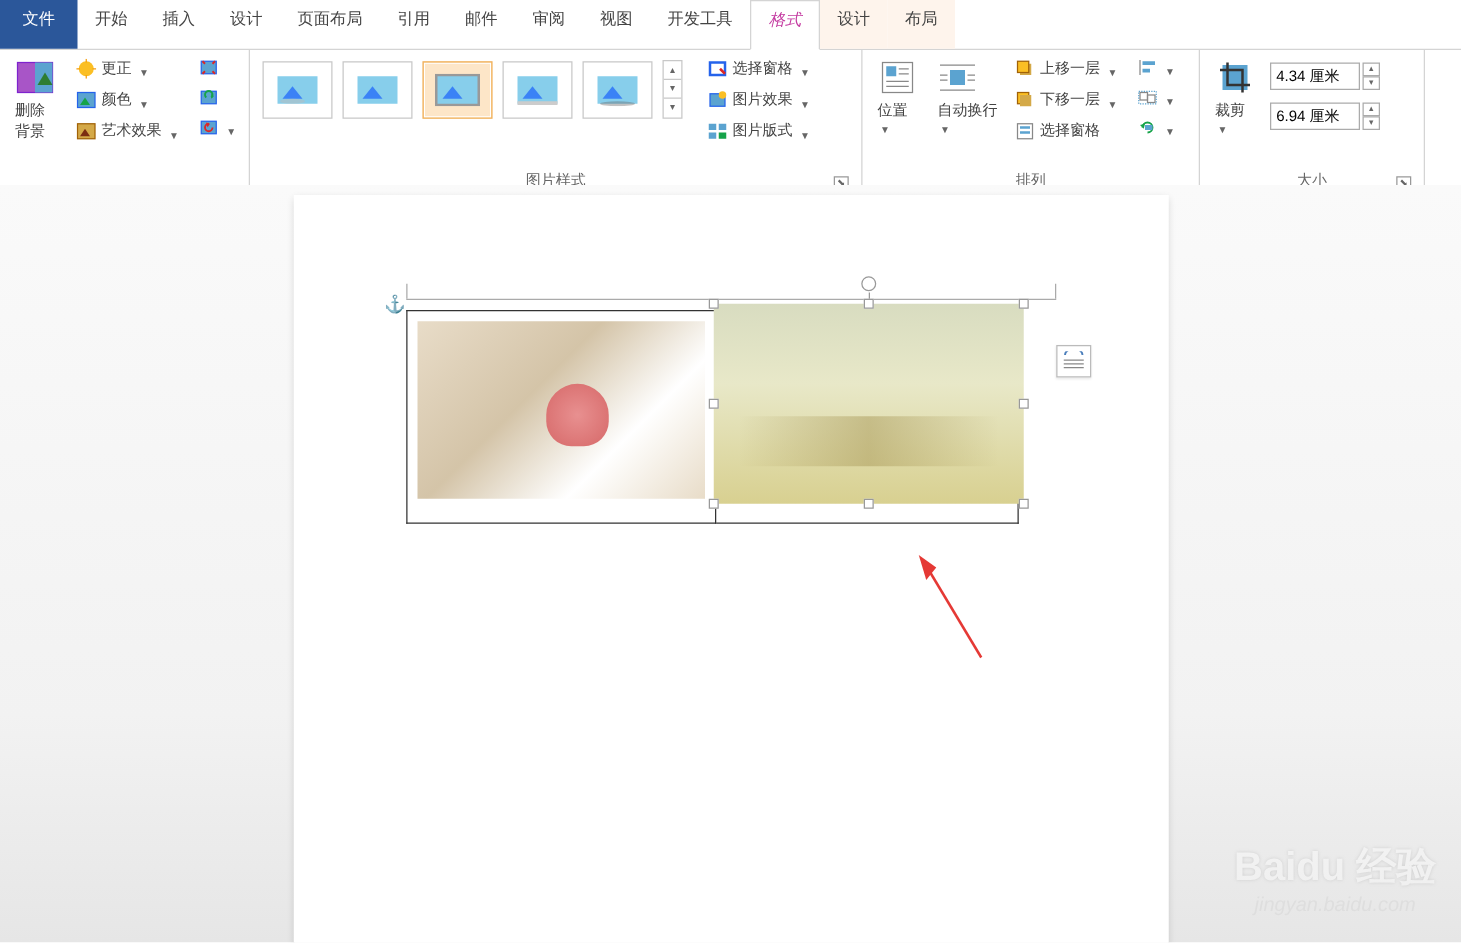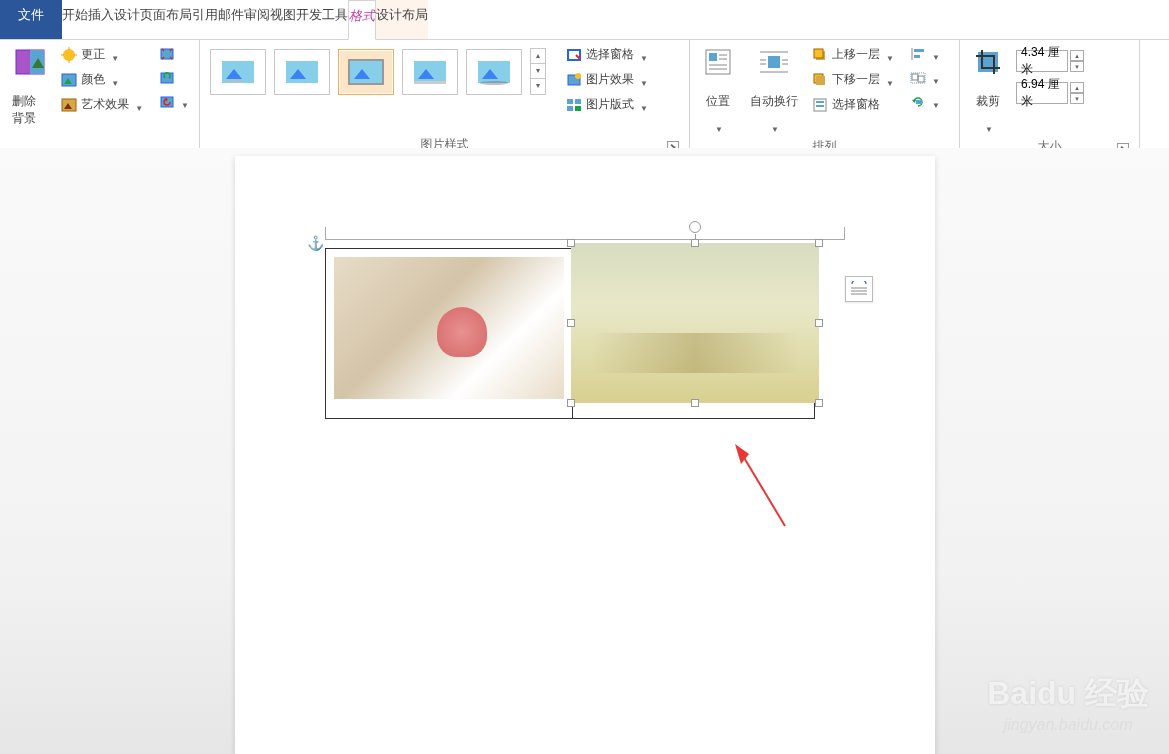--- a/index.html
+++ b/index.html
@@ -1,52 +1,52 @@
 <!DOCTYPE html>
 <html><head>
   <meta charset="utf-8">
   <style>
     * { margin: 0; padding: 0; box-sizing: border-box; font-family: "Microsoft YaHei", sans-serif; }
     body { width: 1169px; height: 754px; background: #fff; overflow: hidden; position: relative; }
     
     
     .tabs { display: flex; height: 40px; background: #fff; border-bottom: 1px solid #d4d4d4; font-size: 13px; }
-    .tab { padding: 6px 0; cursor: pointer; color: #444; }
+    .tab { padding: 6px 14px; cursor: pointer; color: #444; }
     .tab-file { background: #2b579a; color: #fff; padding: 6px 18px; }
     .tab-active { border: 1px solid #d4d4d4; border-bottom: 1px solid #fff; color: #c43ba1; background: #fff; margin-bottom: -1px; font-style: italic; }
     .tab-contextual { background: #fef4ec; }
     
     
     .ribbon { display: flex; height: 118px; border-bottom: 1px solid #d4d4d4; background: #fff; }
     .group { display: flex; flex-direction: column; border-right: 1px solid #d4d4d4; padding: 4px 6px 0; position: relative; }
     .group-content { flex: 1; display: flex; align-items: flex-start; gap: 4px; }
     .group-label { text-align: center; font-size: 12px; color: #666; padding: 2px 0 4px; position: relative; }
     .dlg-launcher { position: absolute; right: 4px; bottom: 4px; width: 12px; height: 12px; border: 1px solid #999; font-size: 8px; line-height: 10px; text-align: center; color: #666; }
     
-    .big-btn { display: flex; flex-direction: column; align-items: center; gap: 15px; padding: 2px 6px; font-size: 12px; color: #444; cursor: pointer; }
+    .big-btn { display: flex; flex-direction: column; gap: 2px; padding: 2px 6px; font-size: 12px; color: #444; cursor: pointer; }
     .big-btn .ic { width: 32px; height: 32px; display: flex; align-items: center; justify-content: center; }
     
     .small-row { display: flex; align-items: flex-end; gap: 4px; padding: 2px 4px; font-size: 12px; color: #444; cursor: pointer; white-space: nowrap; }
     .small-row .ic { width: 16px; height: 16px; display: inline-flex; }
     .drop-arr { font-size: 8px; color: #666; margin-left: 2px; }
     
     .vstack { display: flex; flex-direction: column; gap: 4px; }
     
     
     .gallery { display: flex; align-items: center; gap: 8px; padding: 4px; }
     .style-thumb { width: 56px; height: 46px; border: 1px solid #c8c8c8; background: #fff; display: flex; align-items: center; justify-content: center; cursor: pointer; }
     .style-thumb.sel { border: 1px solid #f0b05a; background: #fde6c8; box-shadow: inset 0 0 0 1px #fff; }
     .style-thumb svg { width: 36px; height: 26px; }
     .gallery-scroll { display: flex; flex-direction: column; border: 1px solid #c8c8c8; }
     .gallery-scroll div { width: 14px; height: 15px; border-bottom: 1px solid #c8c8c8; font-size: 8px; text-align: center; line-height: 14px; color: #666; cursor: pointer; }
     .gallery-scroll div:last-child { border-bottom: none; }
     
     
     .size-input { display: flex; align-items: center; gap: 2px; }
-    .size-input .field { width: 52px; height: 22px; border: 1px solid #ababab; font-size: 12px; display: flex; align-items: center; padding: 0 4px; }
+    .size-input .field { width: 72px; height: 22px; border: 1px solid #ababab; font-size: 12px; display: flex; align-items: center; padding: 0 4px; }
     .spin { display: flex; flex-direction: column; }
     .spin div { width: 14px; height: 11px; border: 1px solid #ababab; font-size: 7px; text-align: center; line-height: 9px; color: #666; cursor: pointer; }
     
     
     .doc-area { position: absolute; top: 148px; left: 0; right: 0; bottom: 0; background: linear-gradient(to bottom, #fafafa 0%, #f2f2f2 70%, #e6e6e6 100%); display: flex; justify-content: center; }
     .page { width: 700px; height: 600px; background: #fff; box-shadow: 0 2px 6px rgba(0,0,0,0.15); margin-top: 8px; position: relative; }
     
     
     .ruler-top { position: absolute; top: 72px; left: 90px; width: 520px; height: 12px; border-bottom: 1px solid #aaa; }
     .ruler-top::before, .ruler-top::after { content: ''; position: absolute; bottom: 0; width: 1px; height: 12px; background: #aaa; }

